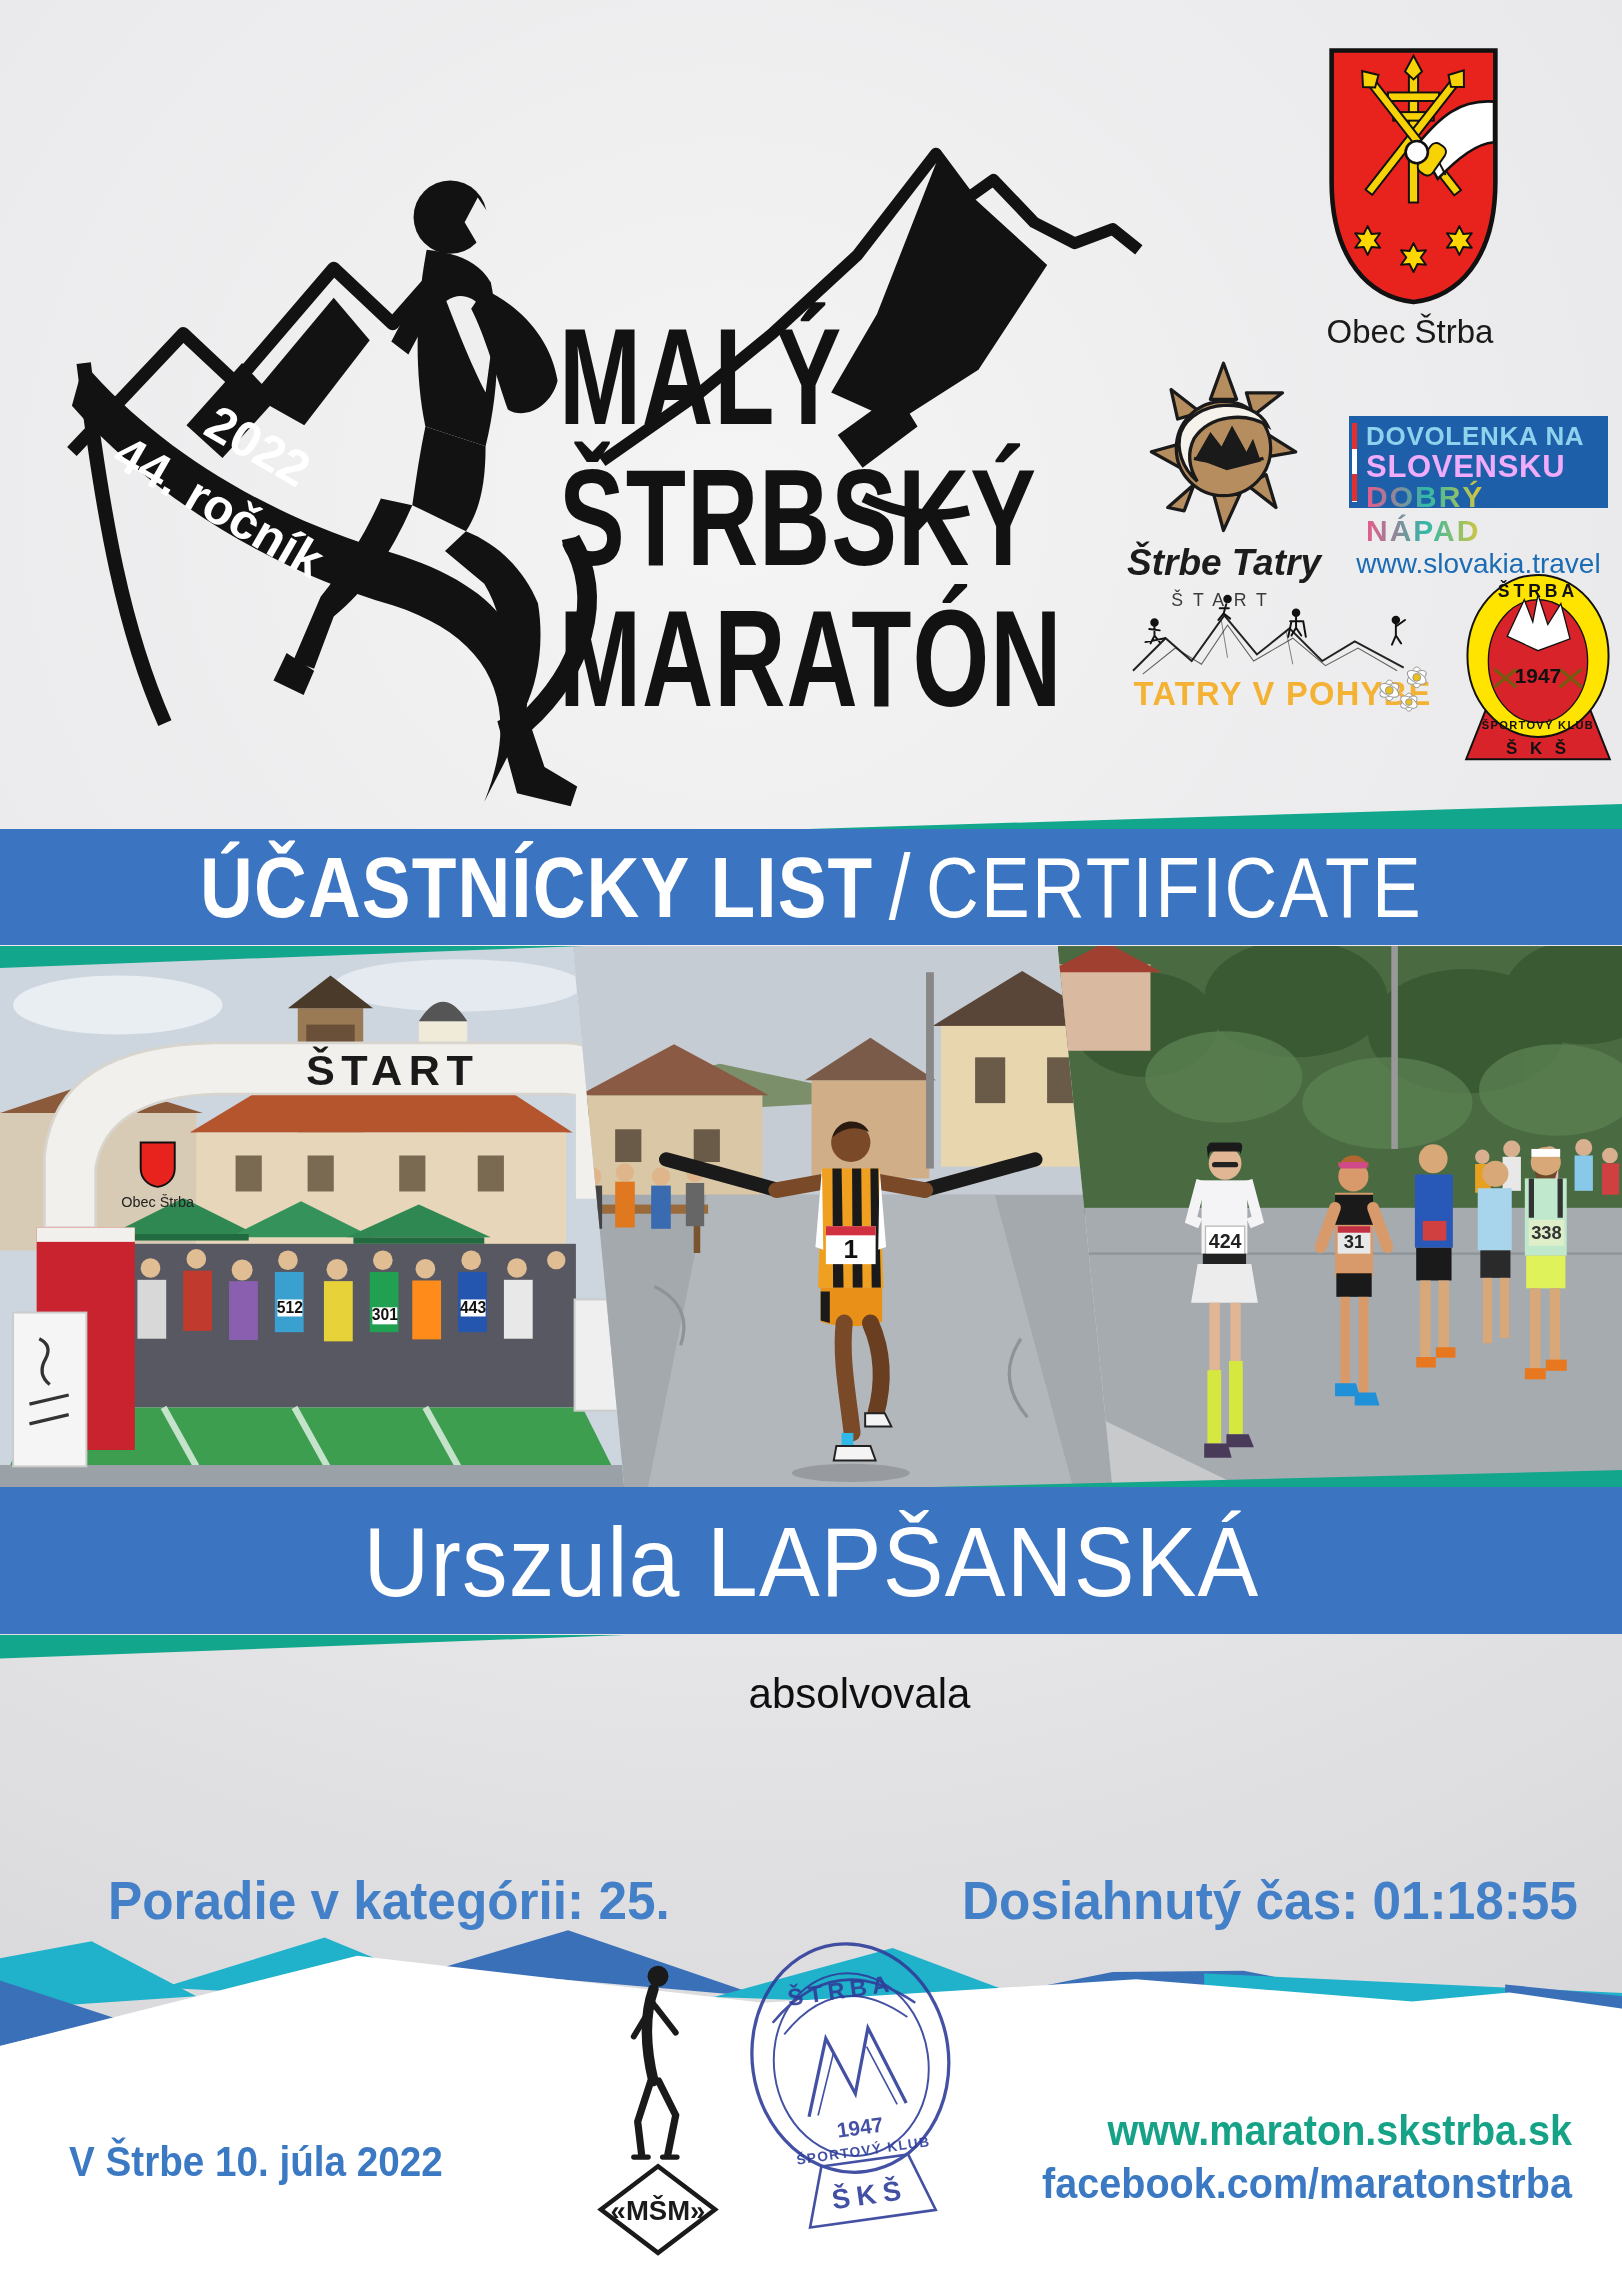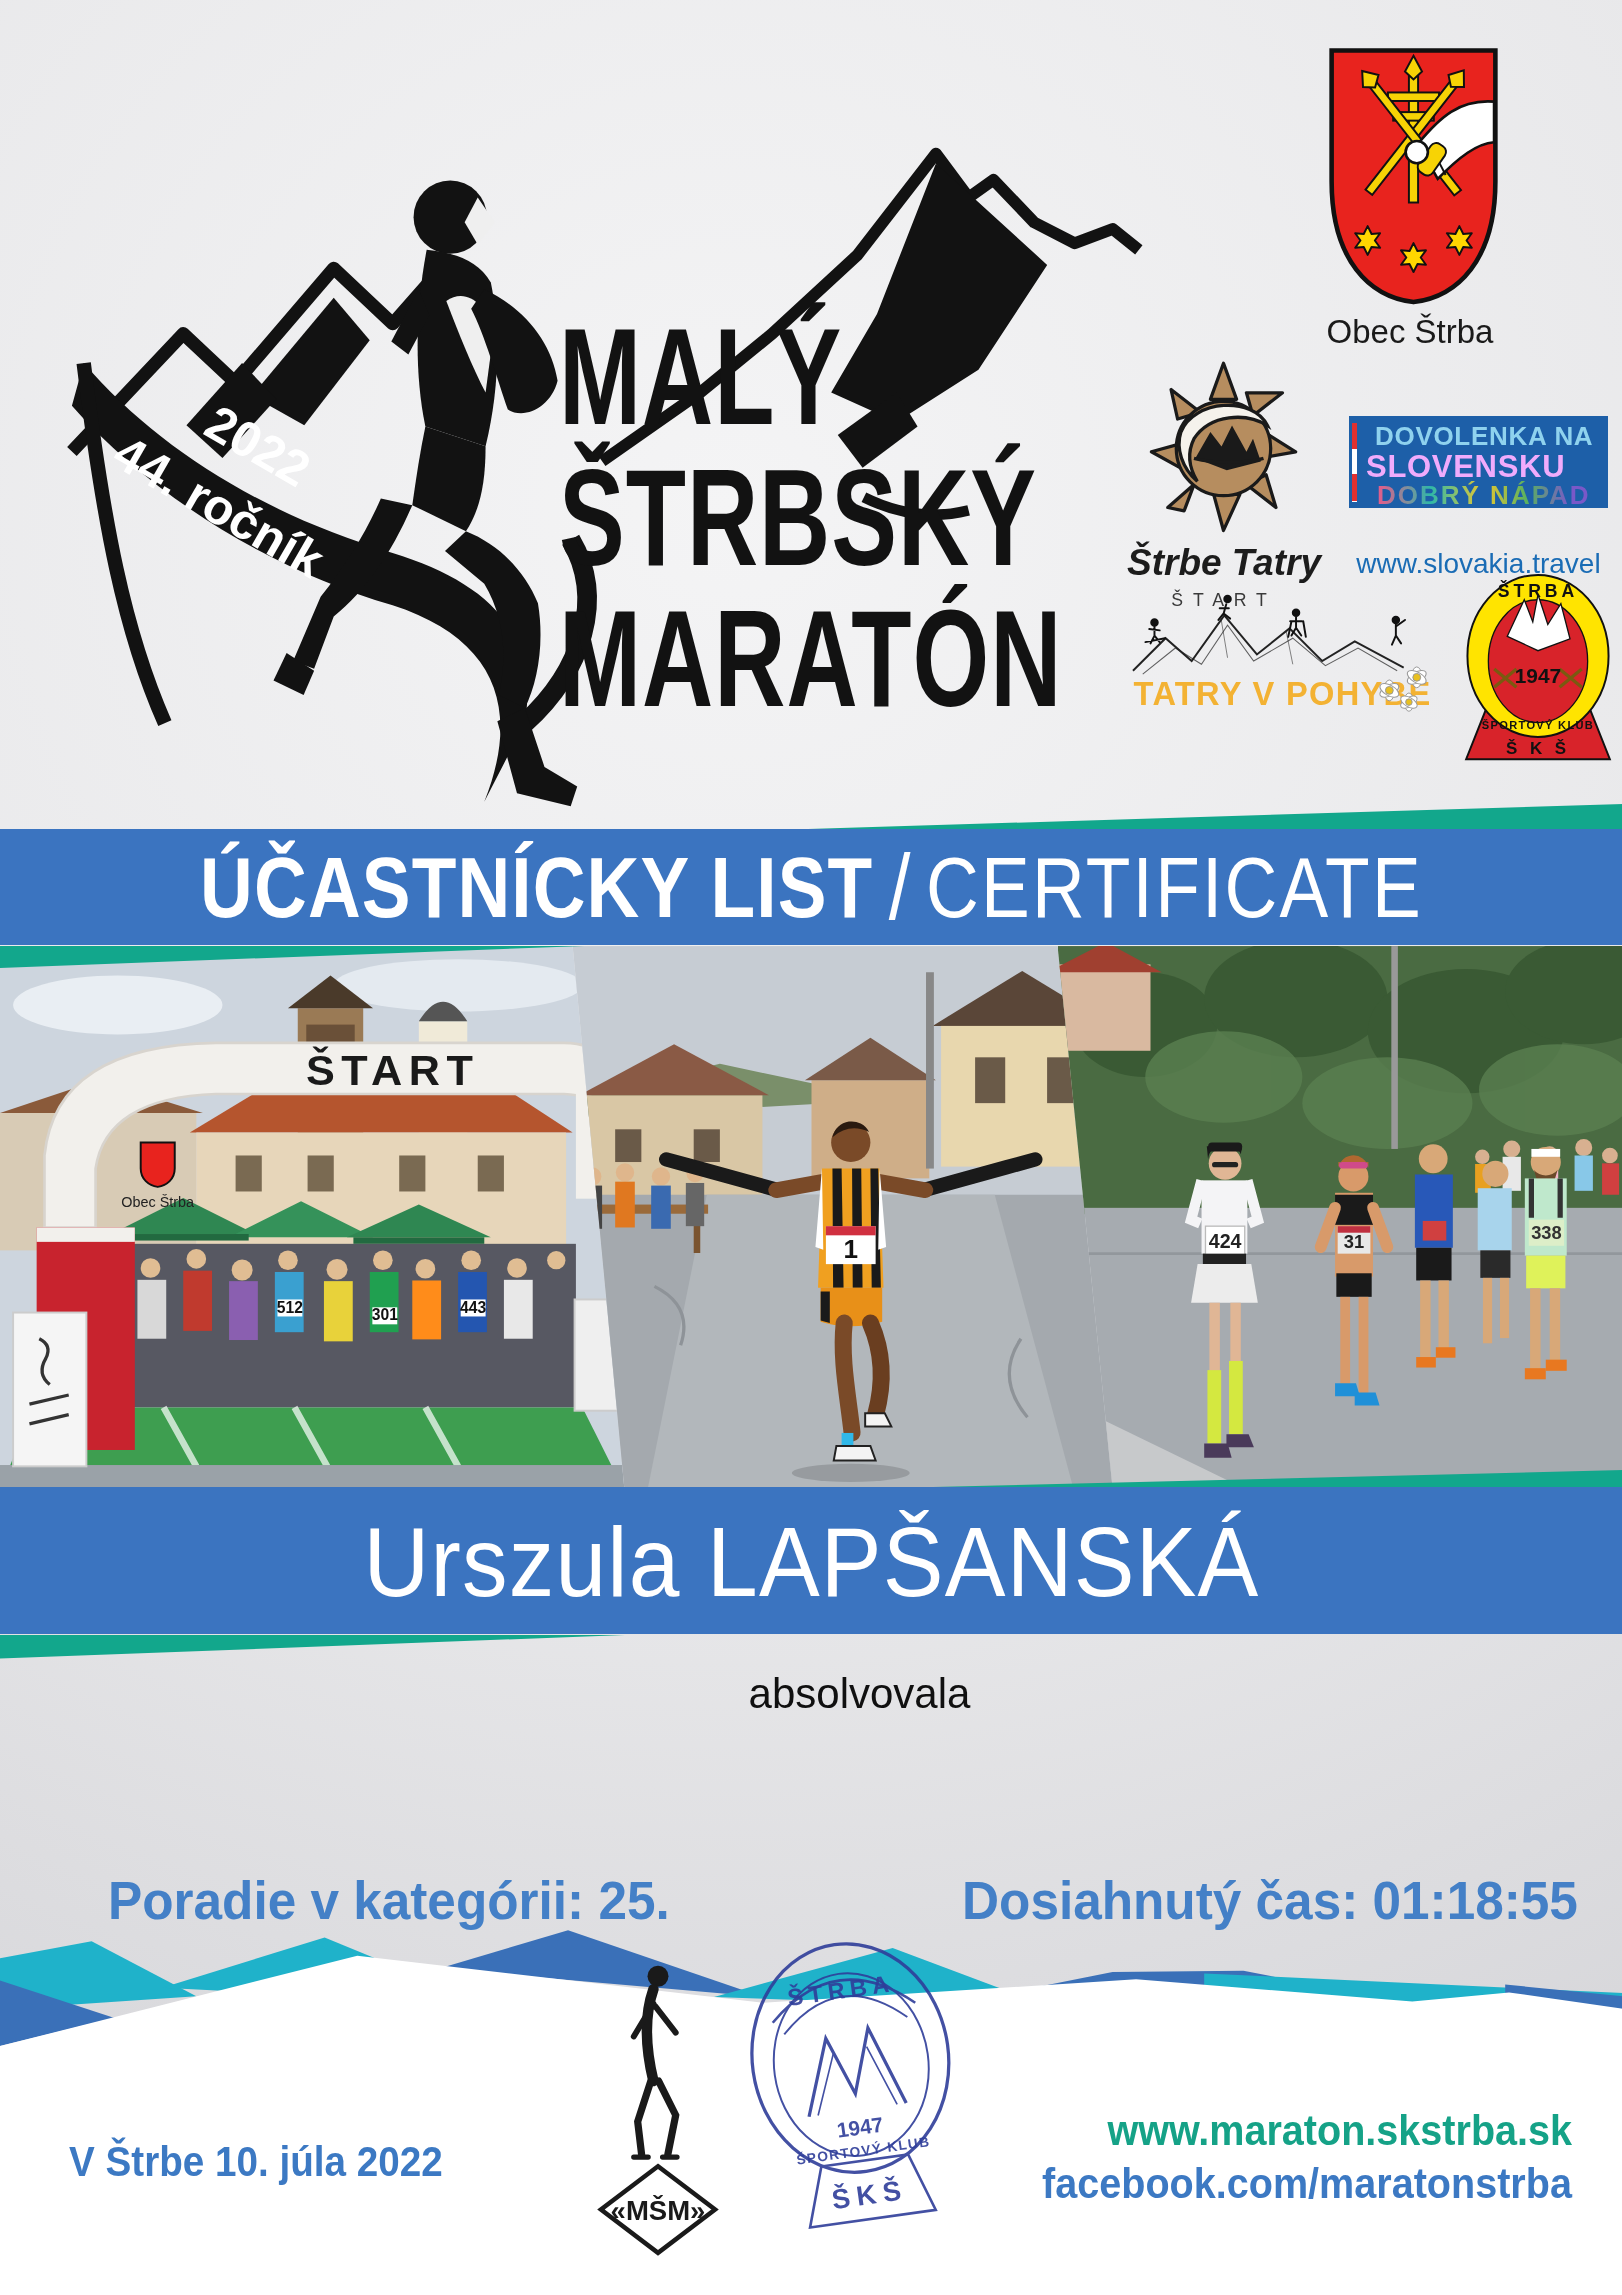--- a/index.html
+++ b/index.html
@@ -13,23 +13,23 @@
   
   .obec-label{position:absolute;left:1302px;top:313px;width:216px;text-align:center;
               font-size:33px;color:#1a1a1a;}
   .vt-name{position:absolute;left:1126px;top:542px;width:196px;text-align:center;
            font-size:37px;font-weight:700;font-style:italic;color:#1c1c1c;}
   .vt-sub{position:absolute;left:1126px;top:590px;width:196px;text-align:center;
           font-size:17.7px;letter-spacing:9.8px;color:#3a3a3a;}
   .dv-box{position:absolute;left:1349px;top:416px;width:259px;height:92px;background:#1d5fa8;}
   .dv-bar{position:absolute;left:2.6px;top:6.5px;width:5.9px;height:79px;background:#fff;}
   .dv-bar i{position:absolute;left:0;width:5.9px;background:#e03030;display:block;}
-  .dv-l1{position:absolute;left:17px;top:5.2px;font-size:26px;font-weight:700;color:#8fd2ee;letter-spacing:0.7px;margin-left:9px;}
+  .dv-l1{position:absolute;left:17px;top:5.2px;font-size:26px;font-weight:700;color:#8fd2ee;letter-spacing:0.7px;}
   .dv-l2{position:absolute;left:17px;top:33px;font-size:31px;font-weight:700;color:#f0abfc;letter-spacing:0.7px;}
-  .dv-l3{position:absolute;left:28px;top:64px;font-size:26px;font-weight:700;letter-spacing:2px;
+  .dv-l3{position:absolute;left:17px;top:64px;font-size:30px;font-weight:700;letter-spacing:2px;
          background:linear-gradient(90deg,#e85a8a 0%,#2fb8a8 25%,#e8c830 50%,#58b060 70%,#7a58c8 90%);
          -webkit-background-clip:text;background-clip:text;color:transparent;}
   .dv-url{position:absolute;left:1349px;top:516px;width:259px;text-align:center;
           font-size:28px;font-weight:400;color:#1a6cb5;margin-top:32px;}
   
   .band{position:absolute;left:0;width:1623px;background:#3b74c0;}
   .wedge{position:absolute;left:0;width:1623px;background:#12a78c;}
   .band-title-text{position:absolute;left:0;top:836px;width:1623px;height:103px;display:flex;
         align-items:center;justify-content:center;gap:18.3px;color:#fff;transform:scaleX(.85);transform-origin:center;}
   .band-title-text .b{font-size:86px;font-weight:700;letter-spacing:1.3px;}

